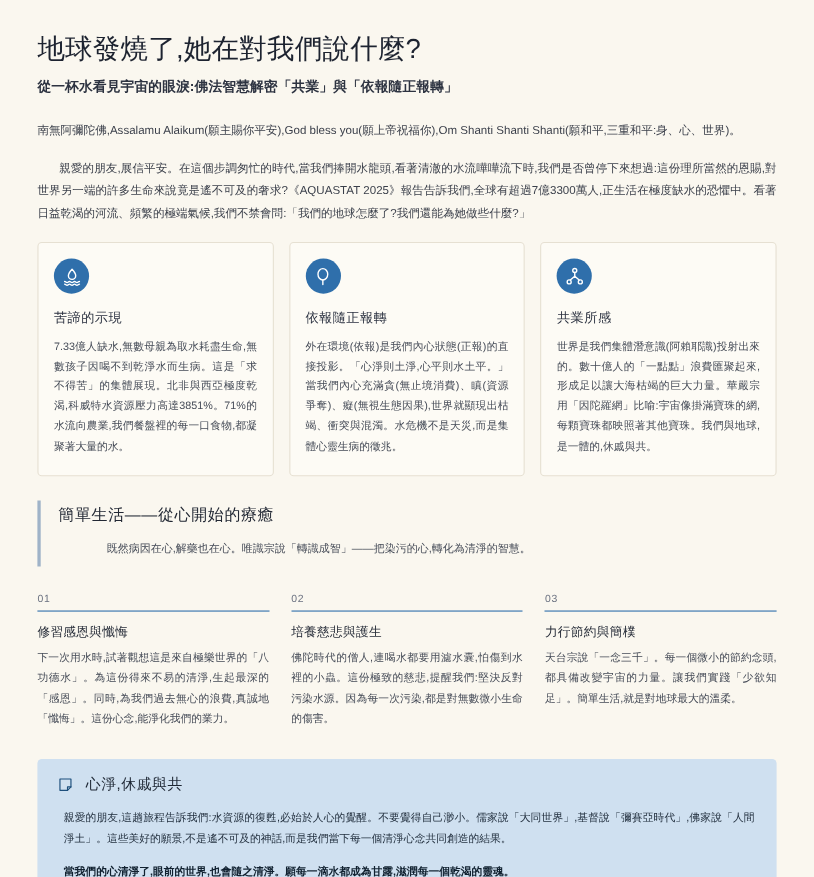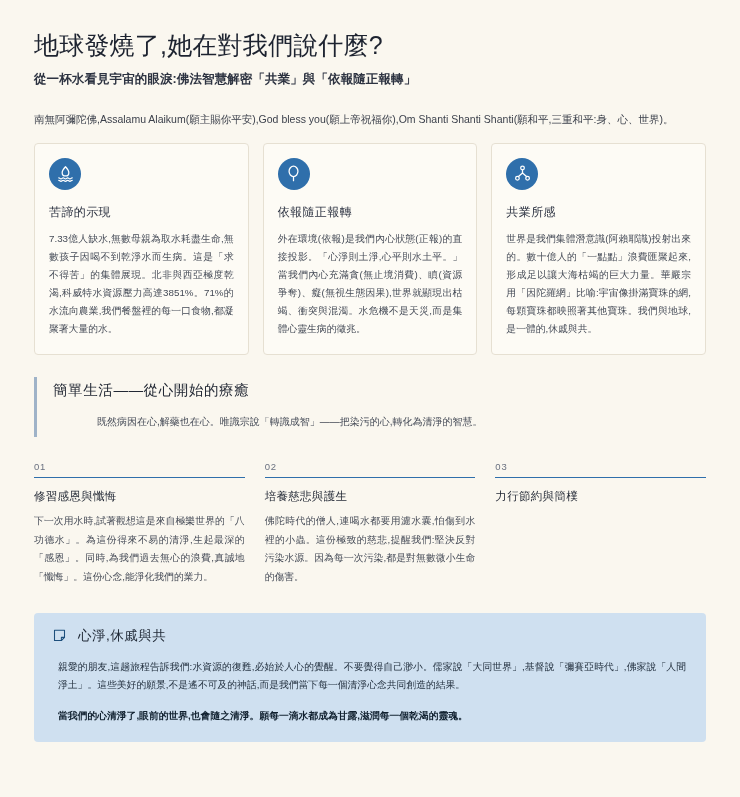--- a/index.html
+++ b/index.html
@@ -181,20 +181,21 @@
 </style>
 </head>
 <body>
 
 <div class="page">
 
   <h1 class="doc-title">地球發燒了,她在對我們說什麼?</h1>
   <div class="doc-subtitle">從一杯水看見宇宙的眼淚:佛法智慧解密「共業」與「依報隨正報轉」</div>
 
   <p class="salutation">南無阿彌陀佛,Assalamu Alaikum(願主賜你平安),God bless you(願上帝祝福你),Om Shanti Shanti Shanti(願和平,三重和平:身、心、世界)。</p>
+  <p class="intro">親愛的朋友,展信平安。在這個步調匆忙的時代,當我們捧開水龍頭,看著清澈的水流嘩嘩流下時,我們是否曾停下來想過:這份理所當然的恩賜,對世界另一端的許多生命來說竟是遙不可及的奢求?《AQUASTAT 2025》報告告訴我們,全球有超過7億3300萬人,正生活在極度缺水的恐懼中。看著日益乾渴的河流、頻繁的極端氣候,我們不禁會問:「我們的地球怎麼了?我們還能為她做些什麼?」</p>
 
   <div class="card-row">
 
     <div class="card">
       <div class="card-icon">
         <svg width="19" height="19" viewBox="0 0 24 24" fill="none" stroke="#ffffff" stroke-width="1.6" stroke-linecap="round" stroke-linejoin="round">
           <path d="M12 3.5c0 0-4.2 4.6-4.2 7.4a4.2 4.2 0 0 0 8.4 0C16.2 8.1 12 3.5 12 3.5z"></path>
           <path d="M3.5 17.5c1.4 0 1.4 1.3 2.8 1.3s1.4-1.3 2.8-1.3 1.4 1.3 2.9 1.3 1.4-1.3 2.8-1.3 1.4 1.3 2.8 1.3 1.4-1.3 2.9-1.3"></path>
           <path d="M3.5 20.6c1.4 0 1.4 1.3 2.8 1.3s1.4-1.3 2.8-1.3 1.4 1.3 2.9 1.3 1.4-1.3 2.8-1.3 1.4 1.3 2.8 1.3 1.4-1.3 2.9-1.3"></path>
         </svg>
@@ -248,20 +249,21 @@
       <div class="step-num">02</div>
       <div class="step-rule"></div>
       <div class="step-title">培養慈悲與護生</div>
       <p class="step-body">佛陀時代的僧人,連喝水都要用濾水囊,怕傷到水裡的小蟲。這份極致的慈悲,提醒我們:堅決反對污染水源。因為每一次污染,都是對無數微小生命的傷害。</p>
     </div>
 
     <div class="step">
       <div class="step-num">03</div>
       <div class="step-rule"></div>
       <div class="step-title">力行節約與簡樸</div>
+      <p class="step-body">天台宗說「一念三千」。每一個微小的節約念頭,都具備改變宇宙的力量。讓我們實踐「少欲知足」。簡單生活,就是對地球最大的溫柔。</p>
     </div>
 
   </div>
 
   <div class="callout">
     <div class="callout-head">
       <span>
         <svg width="15" height="15" viewBox="0 0 24 24" fill="none" stroke="#1d4f7c" stroke-width="1.7" stroke-linecap="round" stroke-linejoin="round">
           <path d="M4 3.5h16v11.5l-5 5H4z"></path>
           <path d="M20 15h-5v5"></path>

